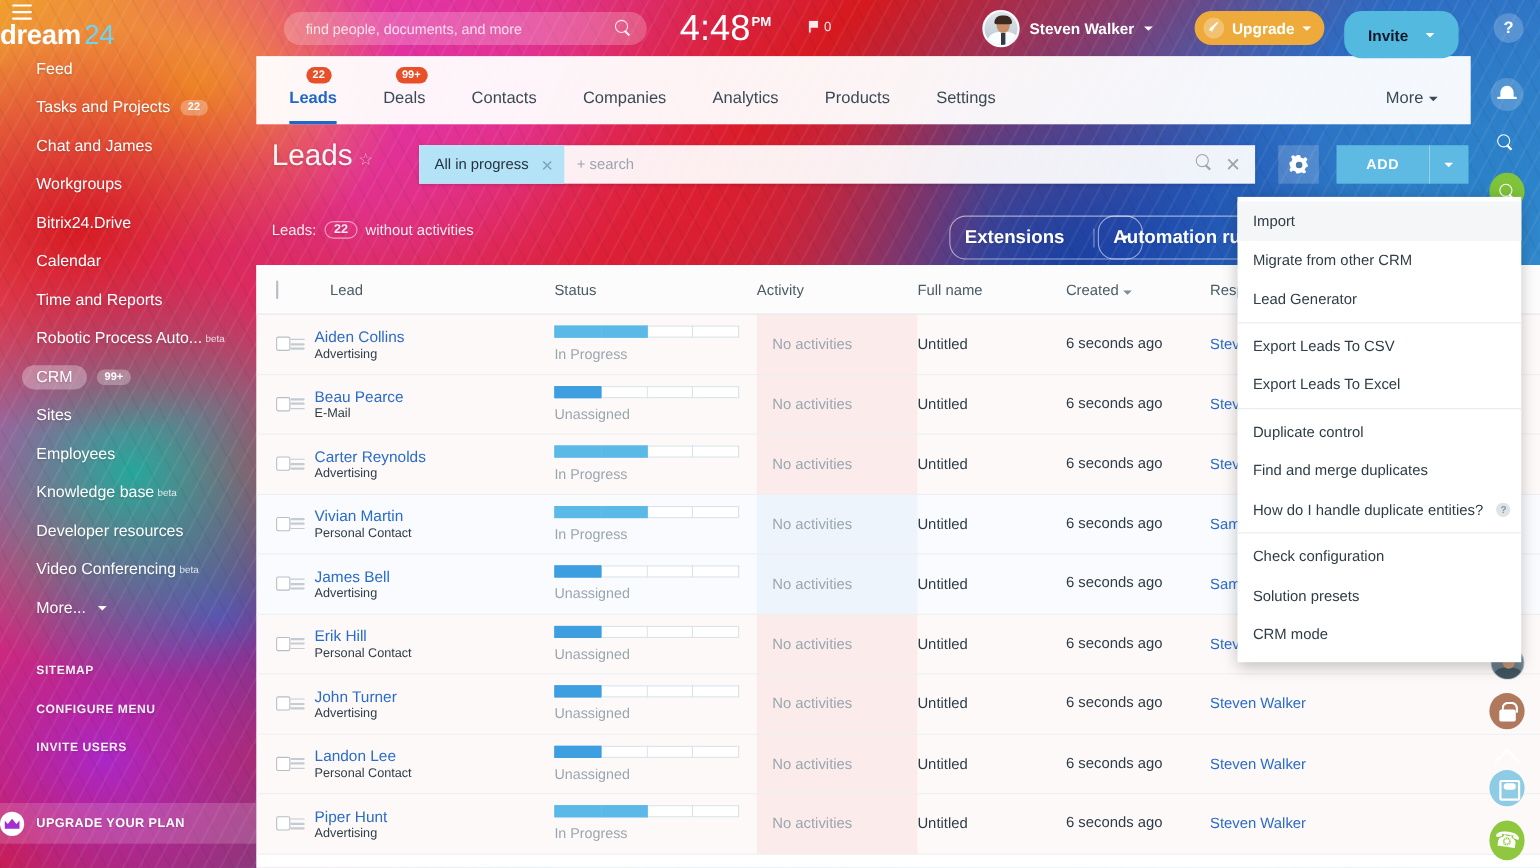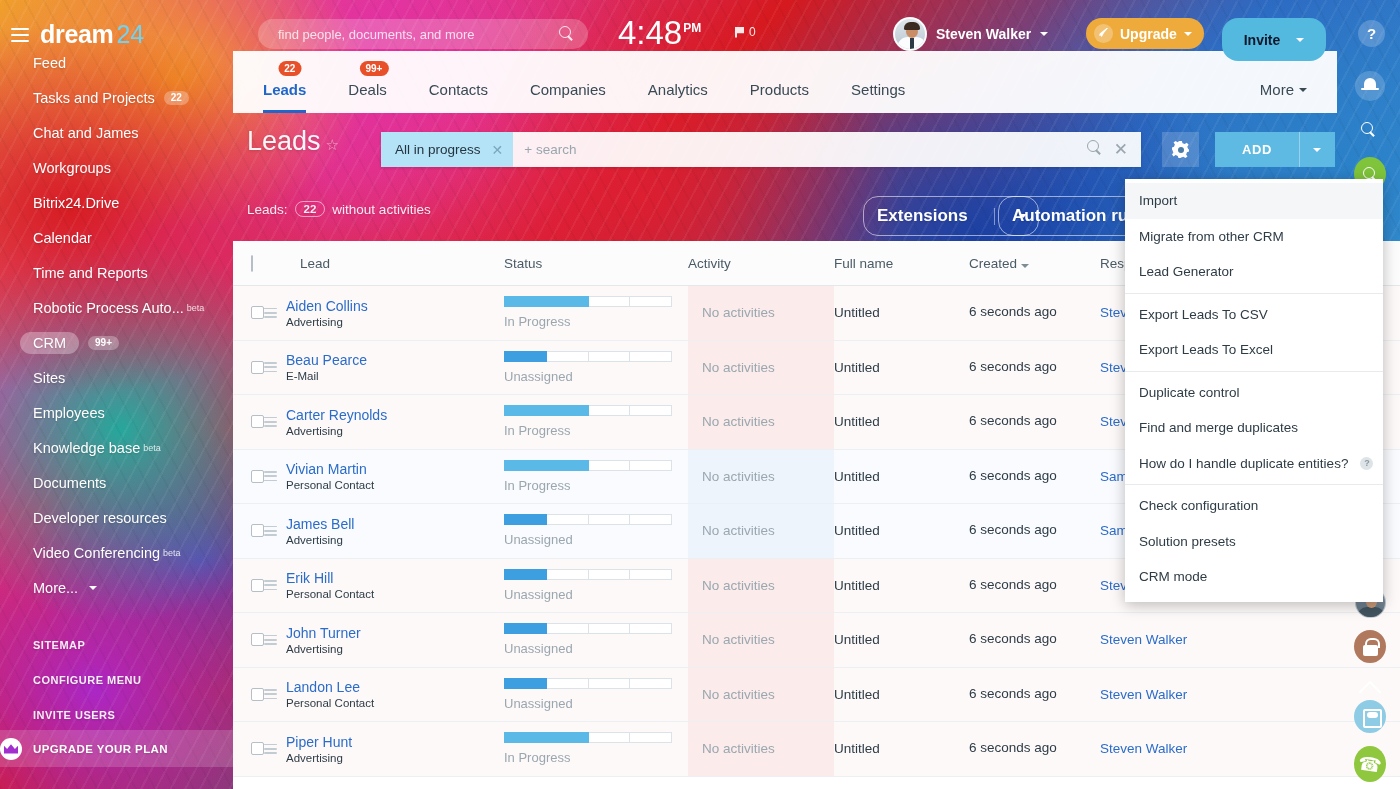--- a/index.html
+++ b/index.html
@@ -35,22 +35,22 @@
   #wallpaper::after {
     content: "";
     position: absolute; inset: 0;
     background:
       repeating-linear-gradient(118deg, rgba(255,255,255,0.055) 0px, rgba(255,255,255,0.055) 2px, rgba(255,255,255,0) 2px, rgba(255,255,255,0) 13px),
       repeating-linear-gradient(62deg, rgba(0,0,0,0.035) 0px, rgba(0,0,0,0.035) 2px, rgba(0,0,0,0) 2px, rgba(0,0,0,0) 17px);
   }
 
   
   #topbar {
-    position: absolute; top: 12px; left: 0; width: 1400px; height: 45px;
-    display: flex; align-items: center; z-index: 40;
+    position: absolute; top: 4px; left: 0; width: 1400px; height: 45px;
+    display: flex; align-items: flex-start; z-index: 40; flex-direction: column;
   }
   .burger {
     width: 18px; height: 14px; margin-left: 11px; margin-right: 11px;
     display: flex; flex-direction: column; justify-content: space-between;
     cursor: pointer;
   }
   .burger i { display: block; height: 2px; background: #fff; border-radius: 1px; }
   .logo { font-size: 25px; font-weight: bold; color: #fff; letter-spacing: -0.3px; }
   .logo .num { color: #6fd3f2; font-weight: normal; margin-left: 3px; }
 
@@ -506,23 +506,20 @@
       </div>
       <div class="navitem">
         <span class="lbl">Sites</span>
       </div>
       <div class="navitem">
         <span class="lbl">Employees</span>
       </div>
       <div class="navitem">
         <span class="lbl">Knowledge base</span>
         <span class="beta">beta</span>
-      </div>
-      <div class="navitem">
-        <span class="lbl">Documents</span>
       </div>
       <div class="navitem">
         <span class="lbl">Developer resources</span>
       </div>
       <div class="navitem">
         <span class="lbl">Video Conferencing</span>
         <span class="beta">beta</span>
       </div>
       <div class="navitem">
         <span class="lbl">More...</span>

